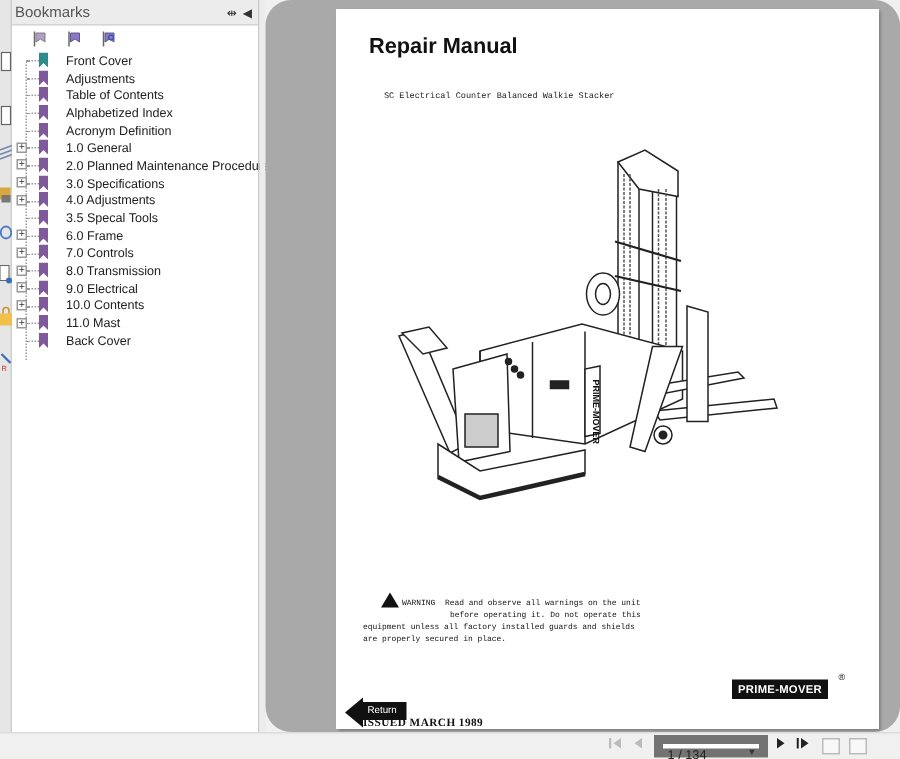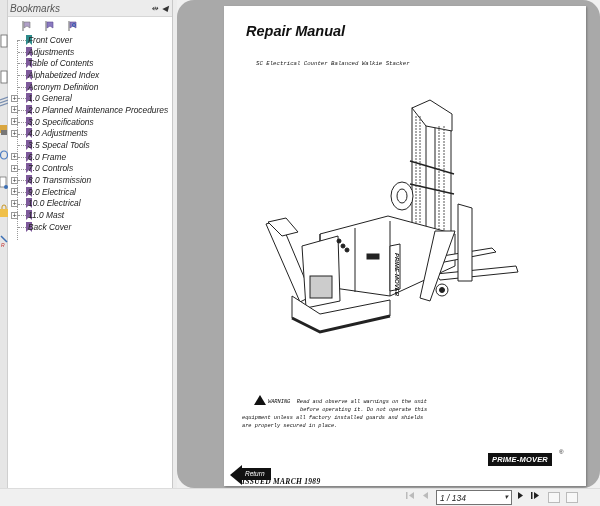--- a/index.html
+++ b/index.html
@@ -1,35 +1,35 @@
 <!DOCTYPE html>
 <html><head>
 <meta charset="utf-8">
 <style>
   * { box-sizing: border-box; margin: 0; padding: 0; }
   html, body { width: 600px; height: 506px; overflow: hidden; background: #f0f0f0; font-family: "Liberation Sans", sans-serif; }
-  .app { position: relative; width: 484px; height: 506px; font-style: italic; }
+  .app { position: relative; width: 484px; height: 506px; }
 
   
   .left-strip { position: absolute; left: 0; top: 0; width: 8px; height: 488px; background: #e6e6e6; border-right: 1px solid #cfcfcf; }
   .strip-icon { position: absolute; left: 0; width: 8px; height: 14px; }
 
   
   .bm-panel { position: absolute; left: 8px; top: 0; width: 165px; height: 488px; background: #ffffff; border-right: 1px solid #c8c8c8; }
   .bm-header { height: 17px; background: #ececec; border-bottom: 1px solid #d6d6d6; display: flex; align-items: center; padding: 0 4px 0 2px; }
   .bm-title { font-size: 10px; color: #555; flex: 1; }
   .bm-hdr-btn { font-size: 8px; color: #333; margin-left: 4px; cursor: pointer; }
   .bm-toolbar { height: 17px; display: flex; align-items: center; padding-left: 13px; gap: 12px; }
   .tb-icon { width: 11px; height: 12px; cursor: pointer; }
   .bm-list { position: relative; padding-top: 0px; }
   .bm-item { position: relative; height: 11.7px; display: flex; align-items: center; font-size: 8.4px; color: #222; white-space: nowrap; }
   .bm-expander { position: absolute; left: 3px; width: 7px; height: 7px; border: 1px solid #999; background: #fff; font-size: 7px; line-height: 5px; text-align: center; color: #333; cursor: pointer; }
   .bm-line-h { position: absolute; left: 10px; width: 8px; border-top: 1px dotted #999; top: 6px; }
   .bm-ribbon { position: absolute; left: 18px; width: 6px; height: 10px; }
-  .bm-label { position: absolute; left: 20px; cursor: pointer; }
+  .bm-label { position: absolute; left: 36px; cursor: pointer; }
   .tree-vline { position: absolute; left: 6px; top: 6px; height: 200px; border-left: 1px dotted #999; }
 
   
   .splitter { position: absolute; left: 173px; top: 0; width: 4px; height: 488px; background: #ececec; }
 
   
   .doc-area { position: absolute; left: 177px; top: 0; width: 423px; height: 488px; background: #a9a9a9; overflow: hidden; border-radius: 17px; }
   .page { position: absolute; left: 47px; top: 6px; width: 362px; height: 480px; background: #ffffff; box-shadow: 1px 1px 2px #777; }
   .page-title { position: absolute; left: 22px; top: 17px; font-size: 14.5px; font-weight: bold; color: #111; font-family: "Liberation Sans", sans-serif; }
   .page-subtitle { position: absolute; left: 32px; top: 54px; font-size: 5.7px; color: #222; font-family: "Liberation Mono", monospace; }
@@ -40,21 +40,21 @@
   .return-btn { position: absolute; left: 0px; top: 459px; width: 50px; height: 20px; cursor: pointer; }
   .return-arrow { position: absolute; left: 6px; top: 0; width: 0; height: 0; border-top: 10px solid transparent; border-bottom: 10px solid transparent; border-right: 12px solid #111; }
   .return-body { position: absolute; left: 17px; top: 3px; width: 30px; height: 12px; background: #111; color: #fff; font-size: 6.5px; line-height: 12px; padding-left: 4px; }
   .brand-logo { position: absolute; left: 264px; top: 447px; background: #111; color: #fff; font-size: 7.5px; font-weight: bold; padding: 2px 4px; letter-spacing: 0.2px; }
   .brand-reg { position: absolute; left: 335px; top: 443px; font-size: 6px; color: #111; }
 
   
   .bottom-bar { position: absolute; left: 0; top: 488px; width: 600px; height: 18px; background: #f0f0f0; border-top: 1px solid #dcdcdc; }
   .nav-btn { position: absolute; top: 2px; font-size: 9px; color: #333; cursor: pointer; }
   .nav-btn.disabled { color: #b8b8b8; }
-  .page-input { position: absolute; left: 436px; top: 1px; width: 76px; height: 15px; background: #fff; border: 1px solid #737373; font-size: 8.5px; color: #222; padding: 1px 3px; line-height: 12px; }
+  .page-input { position: absolute; left: 436px; top: 1px; width: 76px; height: 15px; background: #fff; border: 6px solid #737373; font-size: 8.5px; color: #222; padding: 1px 3px; line-height: 12px; }
   .page-drop { position: absolute; right: 3px; top: 0; font-size: 7px; color: #333; }
   .view-icon { position: absolute; top: 3px; width: 12px; height: 11px; border: 1px solid #bbb; background: #f8f8f8; cursor: pointer; }
 </style>
 </head>
 <body>
 
 <div class="app">
 
   <div class="left-strip">
     <svg class="strip-icon" style="top:34px" viewBox="0 0 8 14">
@@ -216,21 +216,21 @@
             <path d="M0 0 H6 V10 L3 7 L0 10 Z" fill="#7e5a9b"></path>
           </svg>
         <span class="bm-label">9.0 Electrical</span>
       </div>
       <div class="bm-item">
         <span class="bm-expander">+</span>
         <span class="bm-line-h"></span>
         <svg class="bm-ribbon" viewBox="0 0 6 10">
             <path d="M0 0 H6 V10 L3 7 L0 10 Z" fill="#7e5a9b"></path>
           </svg>
-        <span class="bm-label">10.0 Electrical</span>
+        <span class="bm-label">10.0 Contents</span>
       </div>
       <div class="bm-item">
         <span class="bm-expander">+</span>
         <span class="bm-line-h"></span>
         <svg class="bm-ribbon" viewBox="0 0 6 10">
             <path d="M0 0 H6 V10 L3 7 L0 10 Z" fill="#7e5a9b"></path>
           </svg>
         <span class="bm-label">11.0 Mast</span>
       </div>
       <div class="bm-item">

